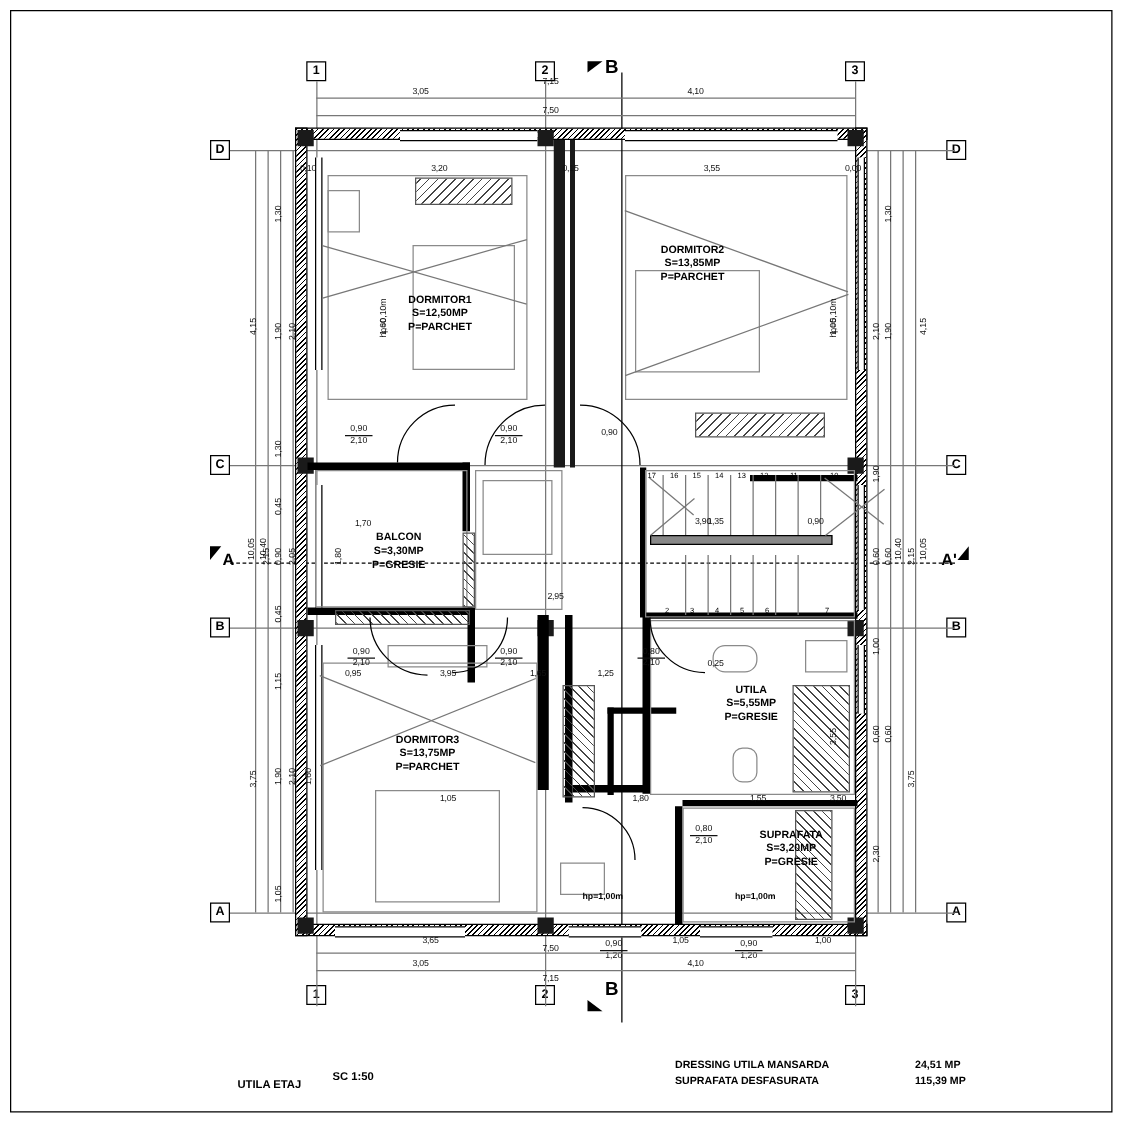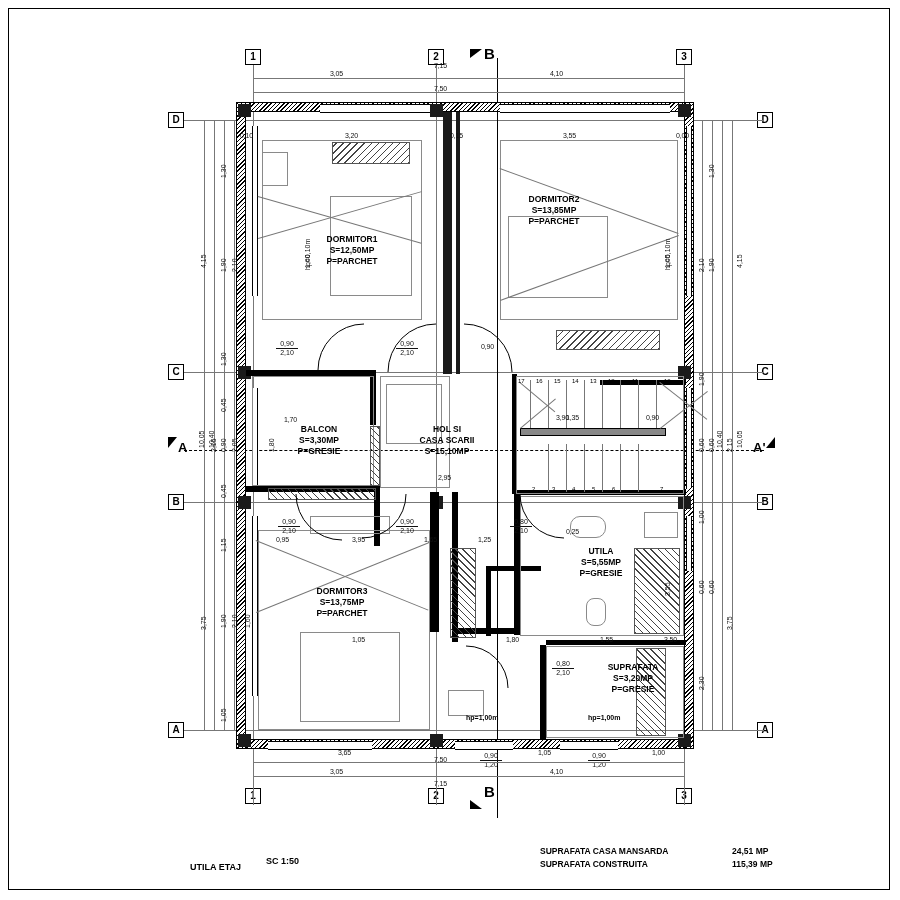--- a/index.html
+++ b/index.html
@@ -242,25 +242,20 @@
     <div class="roomlbl" style="left:494px;top:194px;width:120px;">
       <span>DORMITOR2</span><br>
       <span>S=13,85MP</span><br>
       <span>P=PARCHET</span>
     </div>
     <div class="roomlbl" style="left:264px;top:424px;width:110px;">
       <span>BALCON</span><br>
       <span>S=3,30MP</span><br>
       <span>P=GRESIE</span>
     </div>
-    <div class="roomlbl" style="left:392px;top:424px;width:110px;">
-      <span>HOL SI</span><br>
-      <span>CASA SCARII</span><br>
-      <span>S=15,10MP</span>
-    </div>
     <div class="roomlbl" style="left:282px;top:586px;width:120px;">
       <span>DORMITOR3</span><br>
       <span>S=13,75MP</span><br>
       <span>P=PARCHET</span>
     </div>
     <div class="roomlbl" style="left:546px;top:546px;width:110px;">
       <span>UTILA</span><br>
       <span>S=5,55MP</span><br>
       <span>P=GRESIE</span>
     </div>
@@ -397,21 +392,21 @@
     <div class="dimv" style="left:244px;top:628px;">1,60</div>
     <div class="dim" style="left:352px;top:636px;">1,05</div>
 
   </div>
 
   <div class="titleblock" style="left:190px;top:862px;">UTILA ETAJ</div>
   <div class="titleblock" style="left:266px;top:856px;">SC 1:50</div>
 
   <div class="legend" style="left:540px;top:845px;">
     <div class="row">
-      <div class="lbl">SUPRAFATA CASA  MANSARDA</div>
+      <div class="lbl">DRESSING UTILA  MANSARDA</div>
       <div class="val">24,51 MP</div>
     </div>
     <div class="row">
-      <div class="lbl">SUPRAFATA CONSTRUITA</div>
+      <div class="lbl">SUPRAFATA DESFASURATA</div>
       <div class="val">115,39 MP</div>
     </div>
   </div>
 </div>
 
 </body></html>

